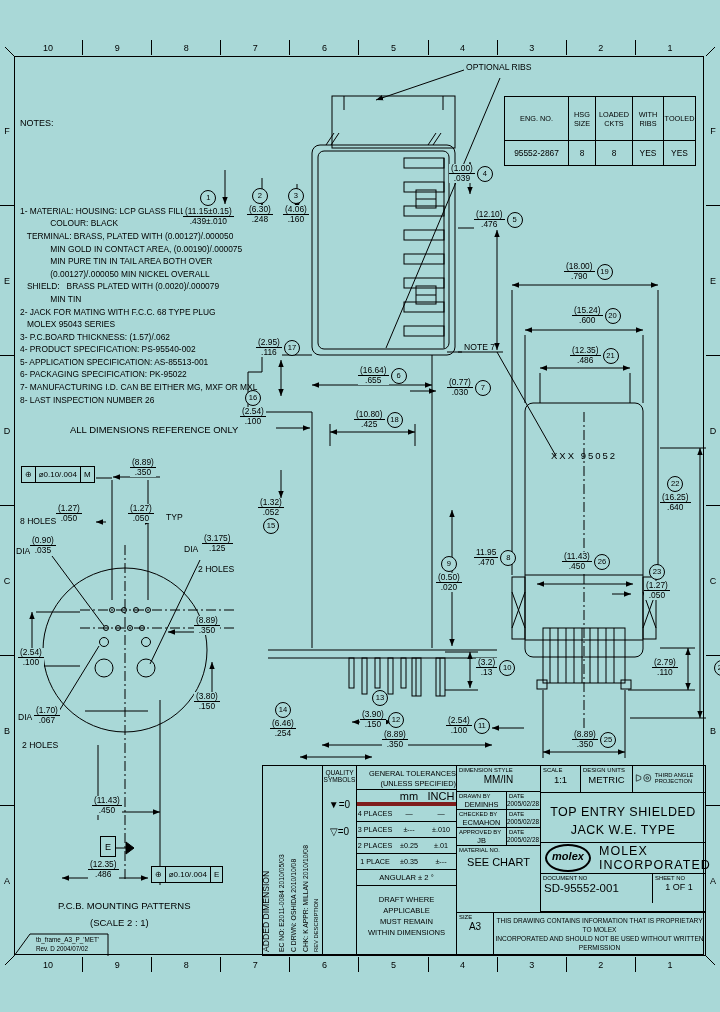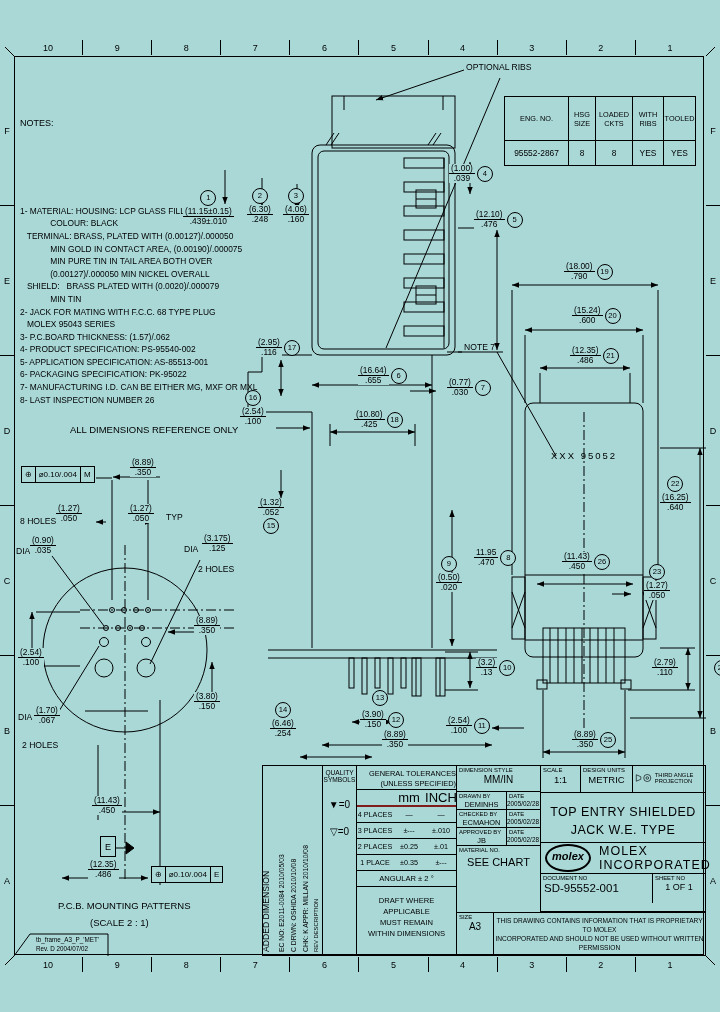--- a/index.html
+++ b/index.html
@@ -52,21 +52,21 @@
   .stamp{position:absolute;left:36px;top:935px;font-size:6.3px;line-height:9px;white-space:nowrap}
   
   .bb{position:absolute;box-sizing:border-box;border:1px solid #000;background:transparent}
   .rvl{position:absolute;bottom:3px;transform-origin:0 100%;transform:rotate(-90deg);white-space:nowrap}
   .rv9{font-size:8.6px}
   .rv7{font-size:6.8px}
   .rv6{font-size:5.8px}
   .qual{display:flex;flex-direction:column;align-items:center;font-size:6.6px;text-align:center;padding-top:3px}
   .qsym{margin-top:16px;font-size:10px}
   .tolttl{font-size:7.4px;text-align:right;padding-top:3px;line-height:10px;border-bottom:1px solid #000;height:24px;box-sizing:border-box}
-  .tolsub{display:grid;grid-template-columns:36px 32px 32px;font-size:13px;border-bottom:2px solid #7f1d1d}
+  .tolsub{display:grid;grid-template-columns:36px 32px 32px;font-size:11px;border-bottom:4px solid #7f1d1d}
   .tolsub div{text-align:center}
   .tolrow{display:grid;grid-template-columns:36px 32px 32px;font-size:7.2px;border-bottom:1px solid #000;height:15px;align-items:center}
   .tolrow div{text-align:center;white-space:nowrap}
   .tolang{font-size:7.6px;text-align:center;border-bottom:1px solid #000;height:15px;line-height:15px}
   .draft{font-size:7.6px;text-align:center;line-height:11px;padding-top:8px}
   .tiny{font-size:5.9px;text-align:left;padding:1px 2px;white-space:nowrap}
   .cellval{text-align:center}
   .srow{display:grid;grid-template-columns:50px 32px;border-bottom:1px solid #000}
   .srow .sc{border-right:1px solid #000}
   .srow .sc:last-child{border-right:none}

